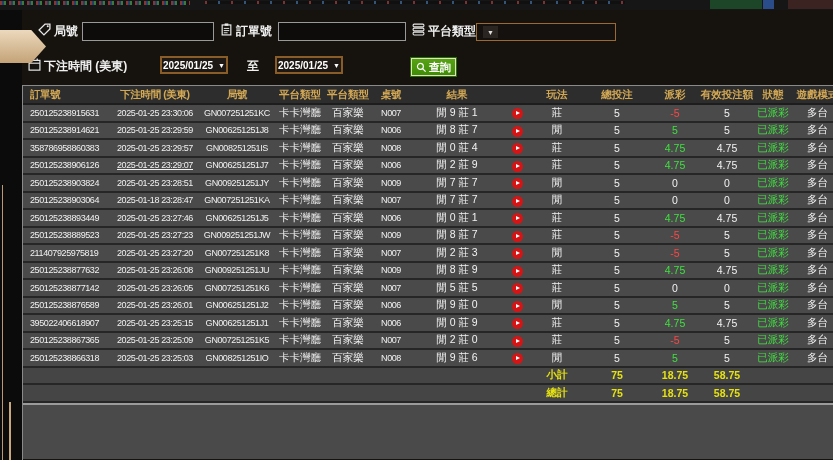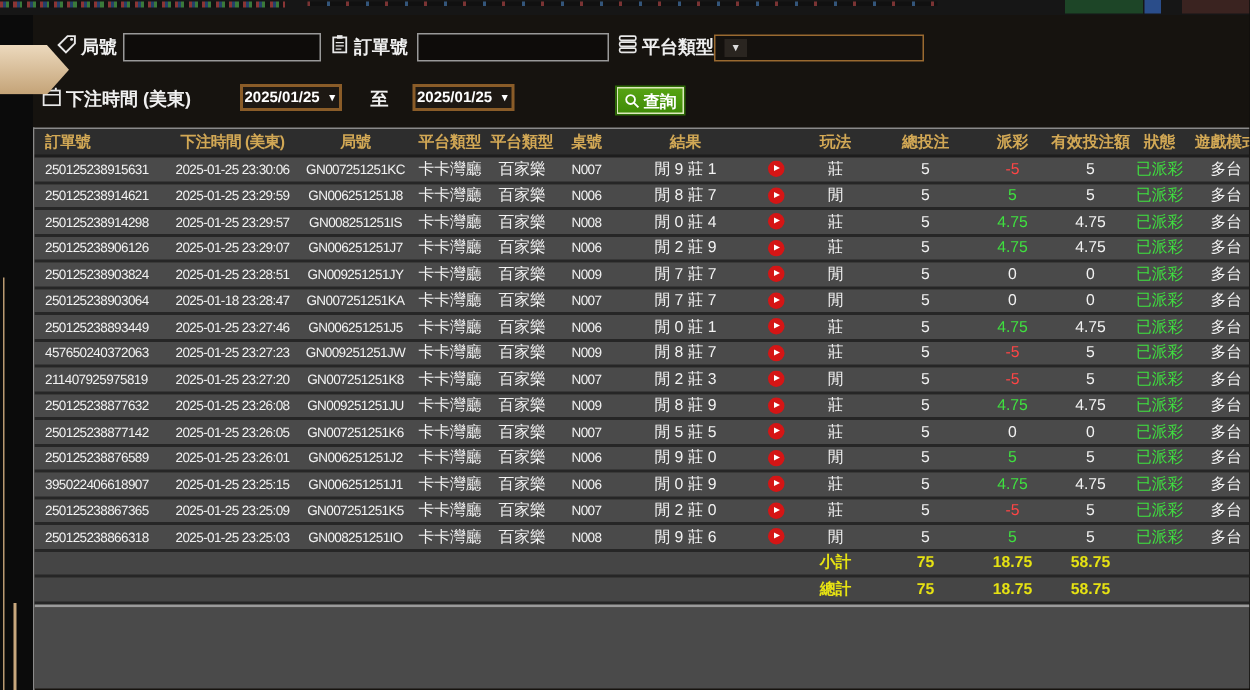--- a/index.html
+++ b/index.html
@@ -184,38 +184,38 @@
           <div class="td " style="width: 92px;">閒 8 莊 7</div>
           <div class="td " style="width: 28px;"><span class="play-icon"></span></div>
           <div class="td " style="width: 52px;">閒</div>
           <div class="td " style="width: 68px;">5</div>
           <div class="td pos" style="width: 48px;">5</div>
           <div class="td " style="width: 56px;">5</div>
           <div class="td st-green" style="width: 36px;">已派彩</div>
           <div class="td " style="width: 53px;">多台</div>
         </div>
         <div class="tr">
-          <div class="td c-left c-small" style="width: 88px;">250125238914298</div>
+          <div class="td c-left c-small" style="width: 88px;">358786958860383</div>
           <div class="td c-small" style="width: 88px;">2025-01-25 23:29:57</div>
           <div class="td c-small" style="width: 76px;">GN008251251IS</div>
           <div class="td " style="width: 50px;">卡卡灣廳</div>
           <div class="td " style="width: 46px;">百家樂</div>
           <div class="td c-small" style="width: 40px;">N008</div>
           <div class="td " style="width: 92px;">閒 0 莊 4</div>
           <div class="td " style="width: 28px;"><span class="play-icon"></span></div>
           <div class="td " style="width: 52px;">莊</div>
           <div class="td " style="width: 68px;">5</div>
           <div class="td pos" style="width: 48px;">4.75</div>
           <div class="td " style="width: 56px;">4.75</div>
           <div class="td st-green" style="width: 36px;">已派彩</div>
           <div class="td " style="width: 53px;">多台</div>
         </div>
         <div class="tr">
           <div class="td c-left c-small" style="width: 88px;">250125238906126</div>
-          <div class="td c-small" style="width: 88px;">2025-01-25 23:29:07</div>
+          <div class="td c-small" style="width: 88px; text-decoration: underline;">2025-01-25 23:29:07</div>
           <div class="td c-small" style="width: 76px;">GN006251251J7</div>
           <div class="td " style="width: 50px;">卡卡灣廳</div>
           <div class="td " style="width: 46px;">百家樂</div>
           <div class="td c-small" style="width: 40px;">N006</div>
           <div class="td " style="width: 92px;">閒 2 莊 9</div>
           <div class="td " style="width: 28px;"><span class="play-icon"></span></div>
           <div class="td " style="width: 52px;">莊</div>
           <div class="td " style="width: 68px;">5</div>
           <div class="td pos" style="width: 48px;">4.75</div>
           <div class="td " style="width: 56px;">4.75</div>
@@ -264,21 +264,21 @@
           <div class="td " style="width: 92px;">閒 0 莊 1</div>
           <div class="td " style="width: 28px;"><span class="play-icon"></span></div>
           <div class="td " style="width: 52px;">莊</div>
           <div class="td " style="width: 68px;">5</div>
           <div class="td pos" style="width: 48px;">4.75</div>
           <div class="td " style="width: 56px;">4.75</div>
           <div class="td st-green" style="width: 36px;">已派彩</div>
           <div class="td " style="width: 53px;">多台</div>
         </div>
         <div class="tr">
-          <div class="td c-left c-small" style="width: 88px;">457650240372063</div>
+          <div class="td c-left c-small" style="width: 88px;">250125238889523</div>
           <div class="td c-small" style="width: 88px;">2025-01-25 23:27:23</div>
           <div class="td c-small" style="width: 76px;">GN009251251JW</div>
           <div class="td " style="width: 50px;">卡卡灣廳</div>
           <div class="td " style="width: 46px;">百家樂</div>
           <div class="td c-small" style="width: 40px;">N009</div>
           <div class="td " style="width: 92px;">閒 8 莊 7</div>
           <div class="td " style="width: 28px;"><span class="play-icon"></span></div>
           <div class="td " style="width: 52px;">莊</div>
           <div class="td " style="width: 68px;">5</div>
           <div class="td neg" style="width: 48px;">-5</div>

